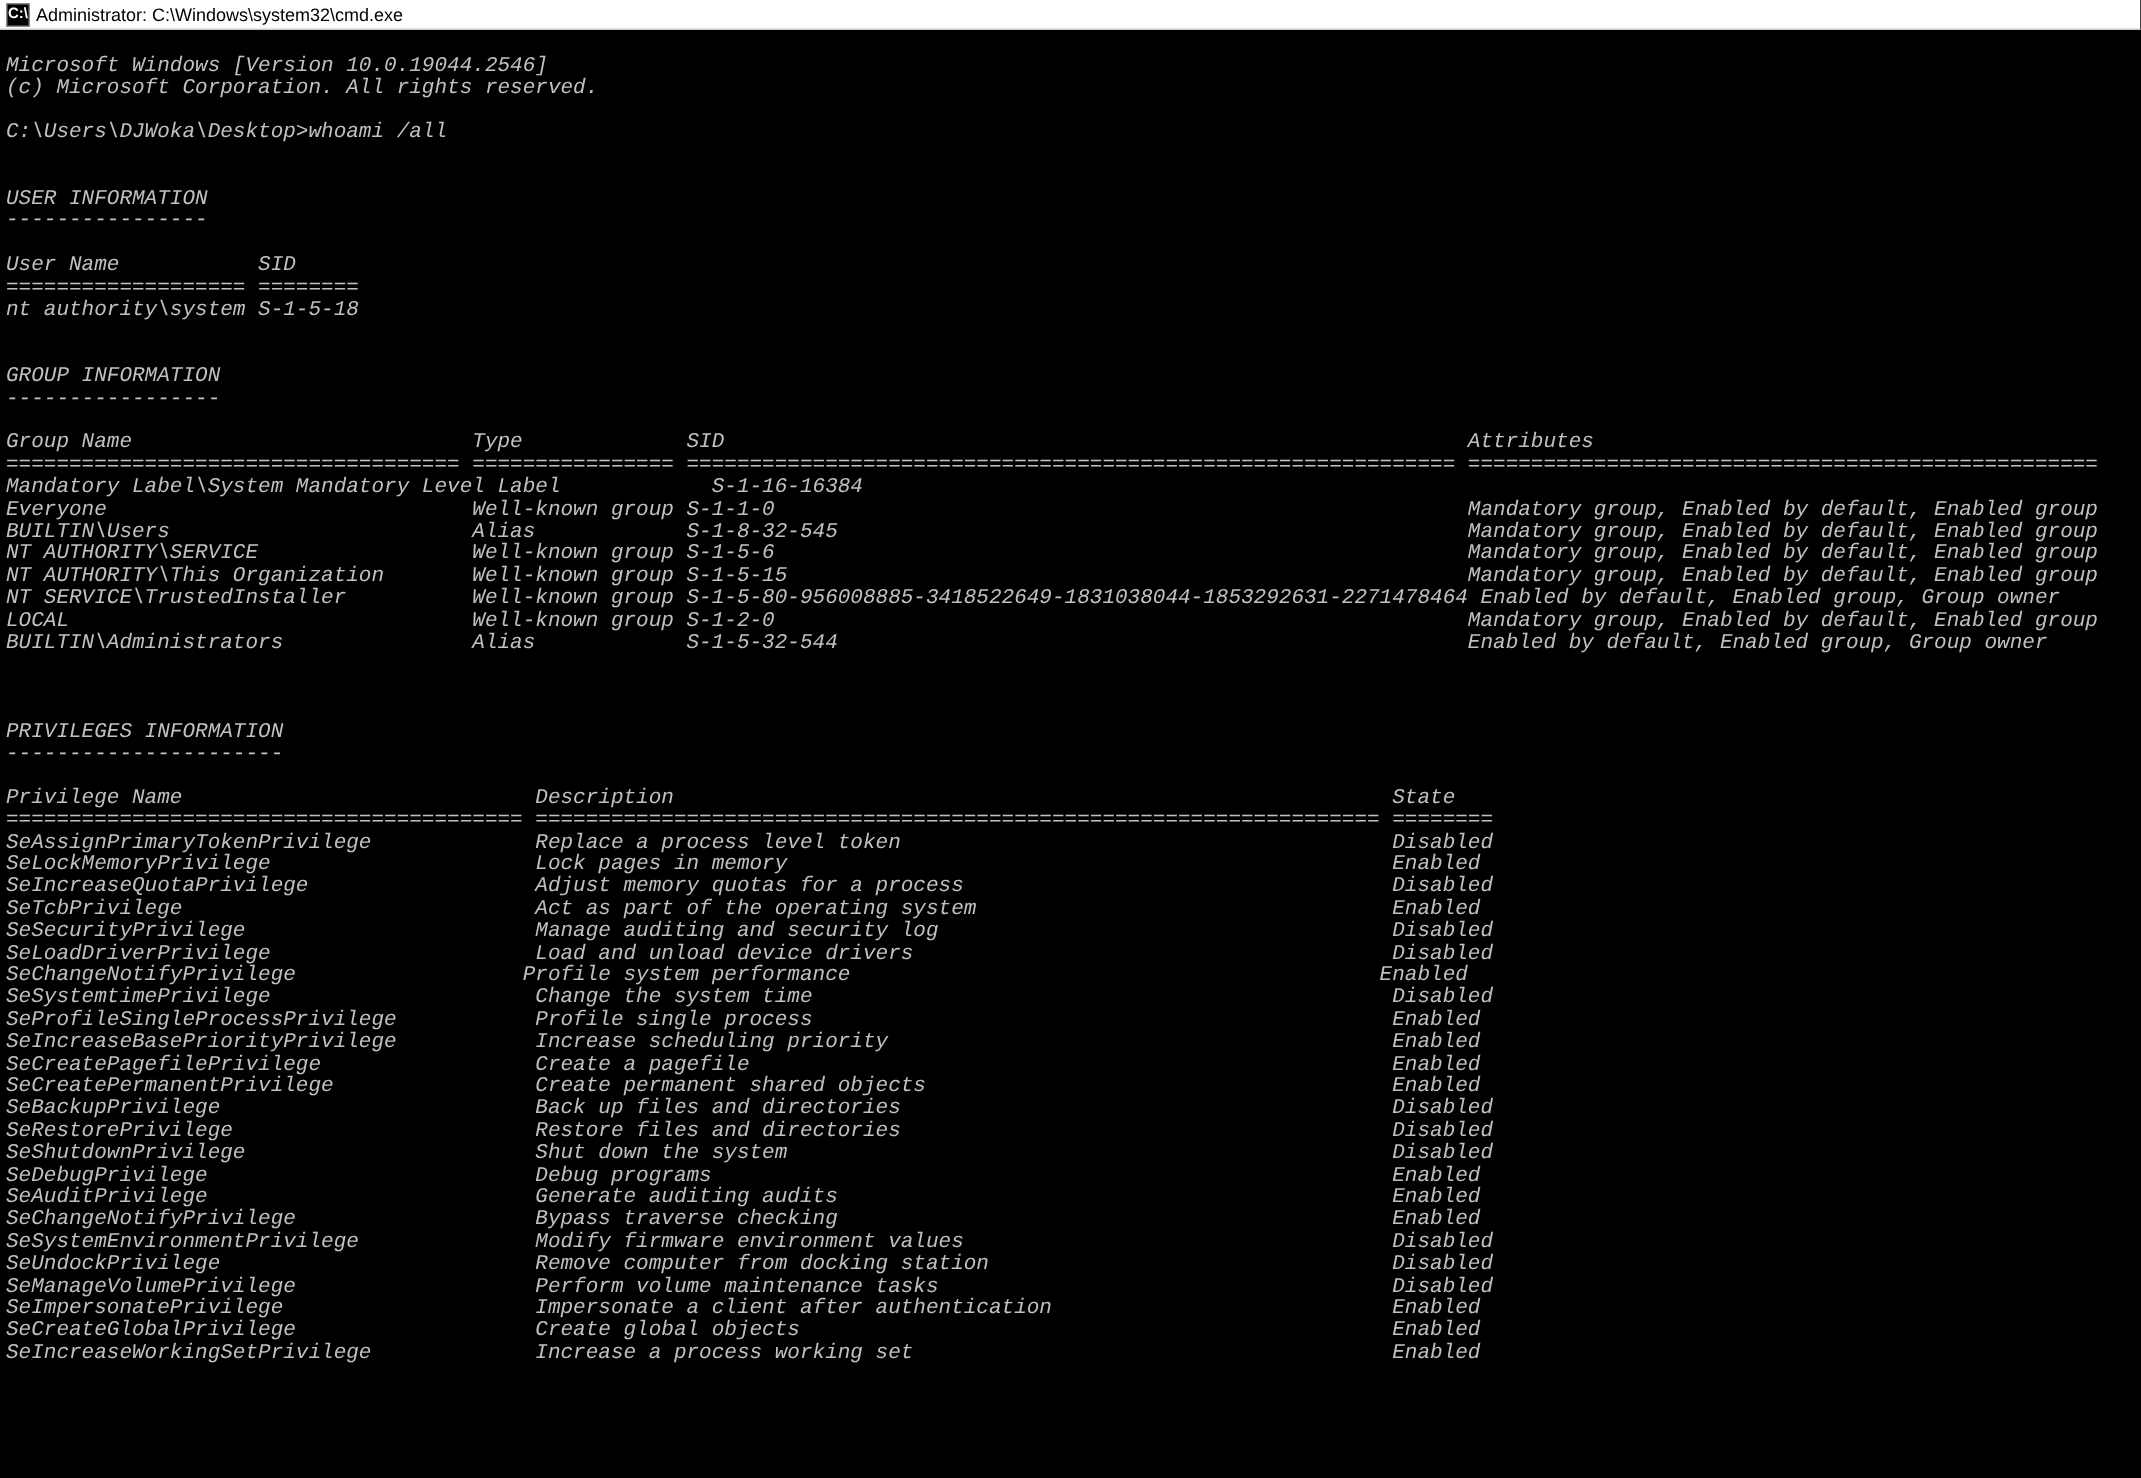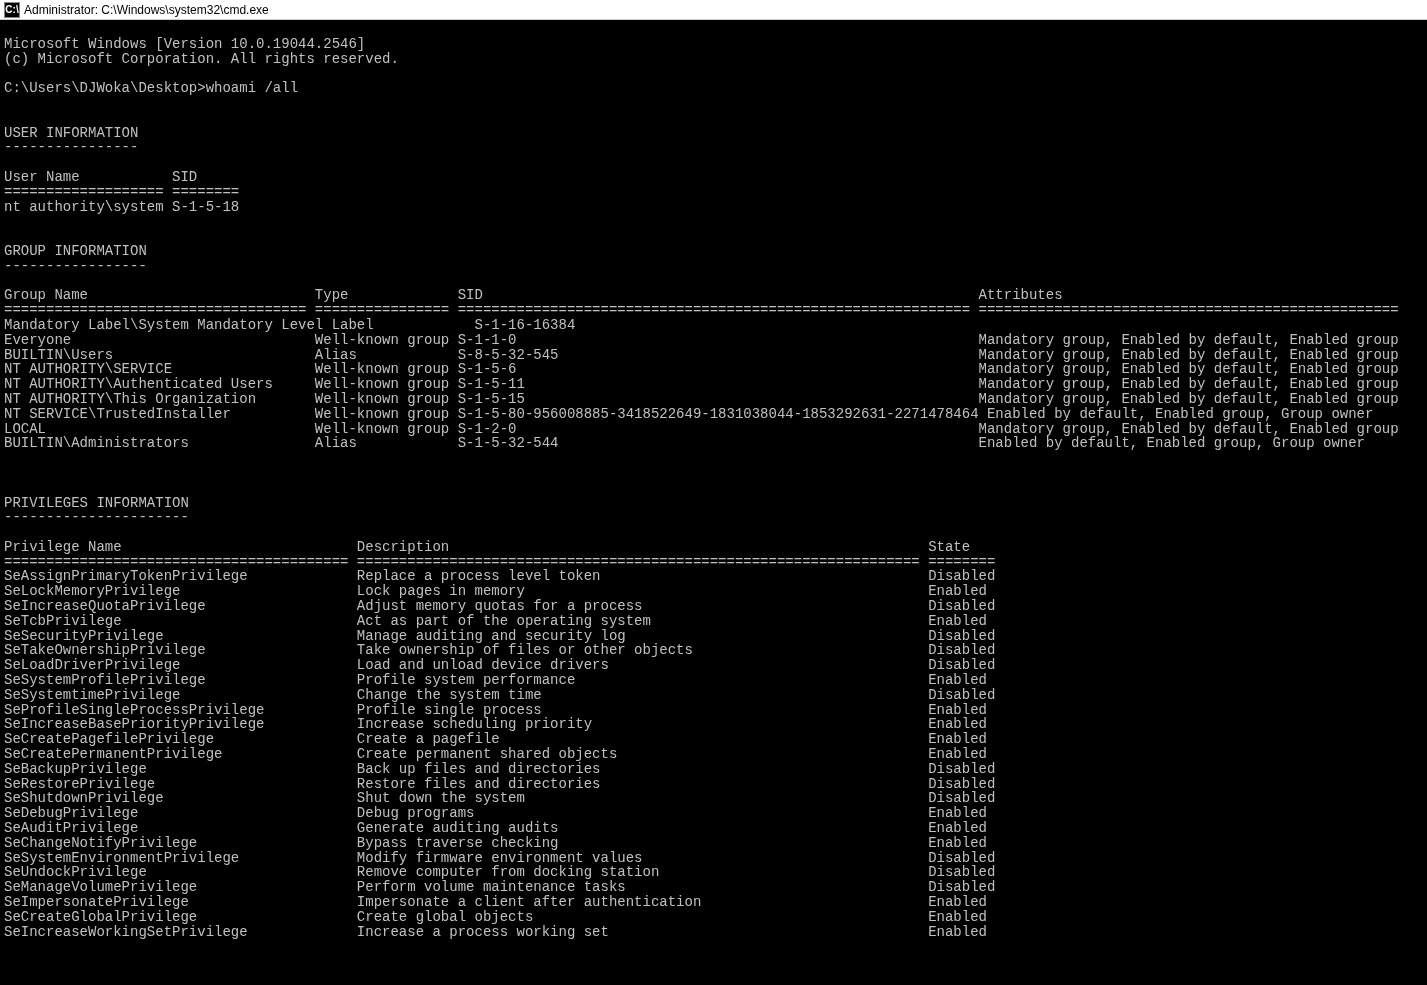--- a/index.html
+++ b/index.html
@@ -35,20 +35,21 @@
       background: #000;
       color: #fff;
       border: 1px solid #888;
     }
     .terminal {
       padding: 2px 4px;
       white-space: pre;
       line-height: 14.8px;
       font-size: 14px;
       letter-spacing: 0;
+      font-style: italic;
     }
     .line { white-space: pre; }
   </style>
 </head>
 <body>
 
 <div class="titlebar">
   <span class="icon">C:\</span>
   <span>Administrator: C:\Windows\system32\cmd.exe</span>
 </div>
@@ -68,43 +69,41 @@
 <span class="line" id="user-row">nt authority\system S-1-5-18</span>
 
 
 <span class="line">GROUP INFORMATION</span>
 <span class="line">-----------------</span>
 
 <span class="line" id="group-cols">Group Name                           Type             SID                                                           Attributes</span>
 <span class="line" id="group-sep">==================================== ================ ============================================================= ==================================================</span>
 <span id="group-rows"><span class="line">Mandatory Label\System Mandatory Level Label            S-1-16-16384                                                  
 </span><span class="line">Everyone                             Well-known group S-1-1-0                                                       Mandatory group, Enabled by default, Enabled group
-</span><span class="line">BUILTIN\Users                        Alias            S-8-5-32-545                                                  Mandatory group, Enabled by default, Enabled group
+</span><span class="line">BUILTIN\Users                        Alias            S-1-8-32-545                                                  Mandatory group, Enabled by default, Enabled group
 </span><span class="line">NT AUTHORITY\SERVICE                 Well-known group S-1-5-6                                                       Mandatory group, Enabled by default, Enabled group
-</span><span class="line">NT AUTHORITY\Authenticated Users     Well-known group S-1-5-11                                                      Mandatory group, Enabled by default, Enabled group
 </span><span class="line">NT AUTHORITY\This Organization       Well-known group S-1-5-15                                                      Mandatory group, Enabled by default, Enabled group
 </span><span class="line">NT SERVICE\TrustedInstaller          Well-known group S-1-5-80-956008885-3418522649-1831038044-1853292631-2271478464 Enabled by default, Enabled group, Group owner
 </span><span class="line">LOCAL                                Well-known group S-1-2-0                                                       Mandatory group, Enabled by default, Enabled group
 </span><span class="line">BUILTIN\Administrators               Alias            S-1-5-32-544                                                  Enabled by default, Enabled group, Group owner
 </span>
 </span>
 
 <span class="line">PRIVILEGES INFORMATION</span>
 <span class="line">----------------------</span>
 
 <span class="line" id="priv-cols">Privilege Name                            Description                                                         State</span>
 <span class="line" id="priv-sep">========================================= =================================================================== ========</span>
 <span id="priv-rows"><span class="line">SeAssignPrimaryTokenPrivilege             Replace a process level token                                       Disabled
 </span><span class="line">SeLockMemoryPrivilege                     Lock pages in memory                                                Enabled
 </span><span class="line">SeIncreaseQuotaPrivilege                  Adjust memory quotas for a process                                  Disabled
 </span><span class="line">SeTcbPrivilege                            Act as part of the operating system                                 Enabled
 </span><span class="line">SeSecurityPrivilege                       Manage auditing and security log                                    Disabled
-</span><span class="line">SeTakeOwnershipPrivilege                  Take ownership of files or other objects                            Disabled
 </span><span class="line">SeLoadDriverPrivilege                     Load and unload device drivers                                      Disabled
-</span><span class="line">SeSystemProfilePrivilege                  Profile system performance                                          Enabled
+</span><span class="line">SeChangeNotifyPrivilege                  Profile system performance                                          Enabled
 </span><span class="line">SeSystemtimePrivilege                     Change the system time                                              Disabled
 </span><span class="line">SeProfileSingleProcessPrivilege           Profile single process                                              Enabled
 </span><span class="line">SeIncreaseBasePriorityPrivilege           Increase scheduling priority                                        Enabled
 </span><span class="line">SeCreatePagefilePrivilege                 Create a pagefile                                                   Enabled
 </span><span class="line">SeCreatePermanentPrivilege                Create permanent shared objects                                     Enabled
 </span><span class="line">SeBackupPrivilege                         Back up files and directories                                       Disabled
 </span><span class="line">SeRestorePrivilege                        Restore files and directories                                       Disabled
 </span><span class="line">SeShutdownPrivilege                       Shut down the system                                                Disabled
 </span><span class="line">SeDebugPrivilege                          Debug programs                                                      Enabled
 </span><span class="line">SeAuditPrivilege                          Generate auditing audits                                            Enabled

